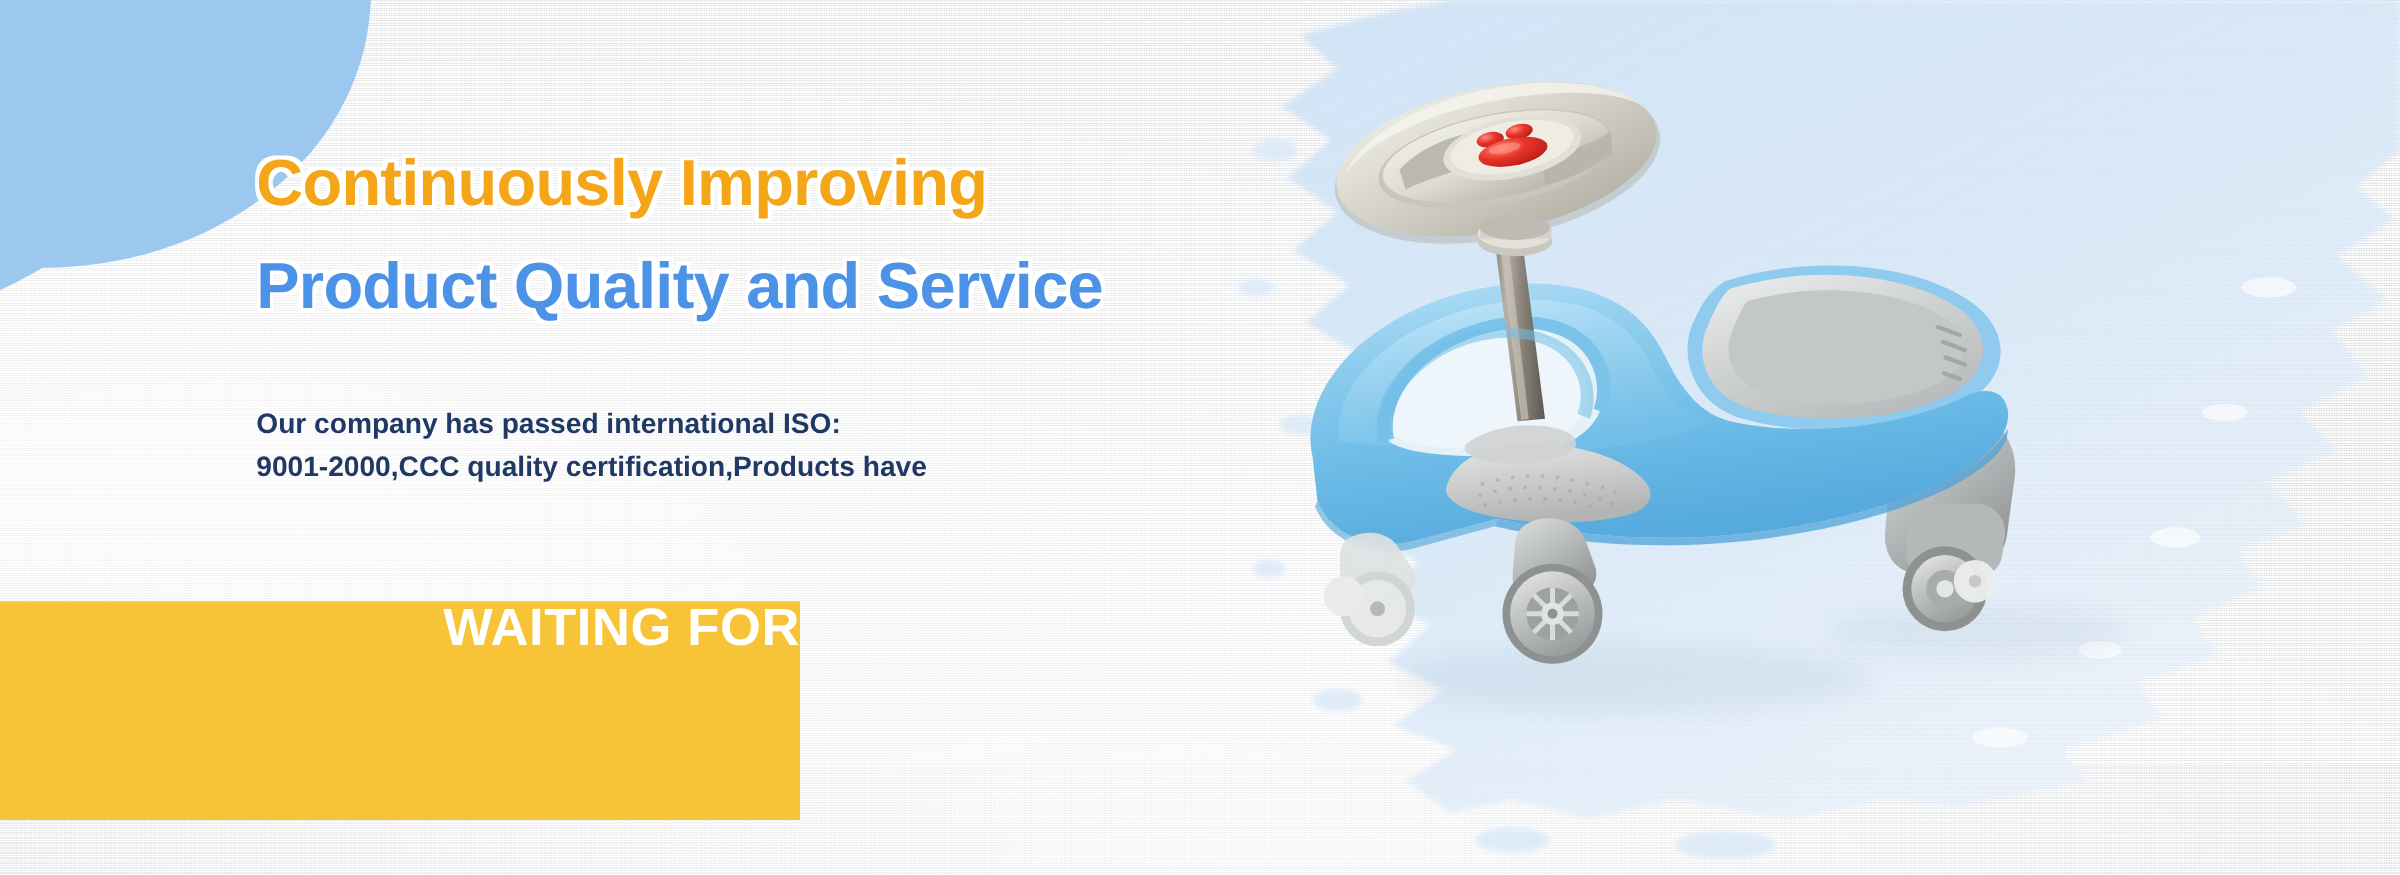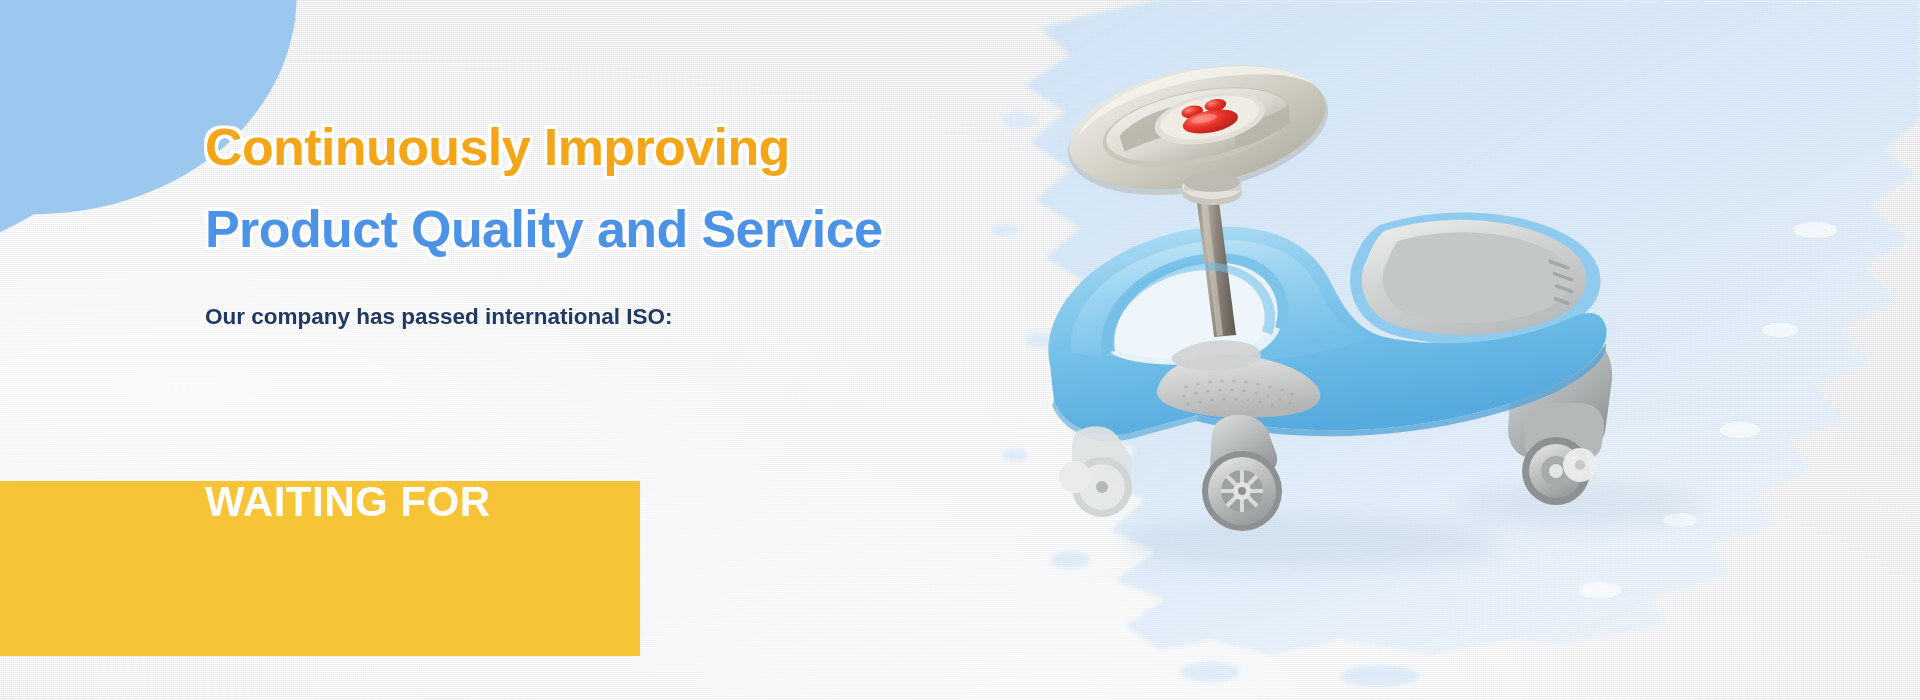--- a/index.html
+++ b/index.html
@@ -93,41 +93,40 @@
     margin: 0;
     text-shadow:
        2px 0 0 #fff, -2px 0 0 #fff, 0 2px 0 #fff, 0 -2px 0 #fff,
        2px 2px 0 #fff, -2px 2px 0 #fff, 2px -2px 0 #fff, -2px -2px 0 #fff,
        3px 3px 0 #fff, -3px 3px 0 #fff, 3px -3px 0 #fff, -3px -3px 0 #fff;
   }
   .headline-1 { color: #f5a618; }
   .headline-2 { color: #4c93e8; margin-top: 24px; }
 
   .paragraph {
-    margin: 42px 0 0 0;
+    margin: 64px 0 0 0;
     color: #1f3864;
     font-size: 22.5px;
     line-height: 1.52;
     font-weight: 600;
     max-width: 660px;
   }
   .paragraph .pline { display: block; }
 
   
   .cta-panel {
     position: absolute;
     left: 0;
     top: 481px;
     width: 640px;
     height: 175px;
     background: #f8c437;
     z-index: 6;
     display: flex;
-    flex-direction: column;
-    justify-content: flex-start;
+    justify-content: flex-end;
   }
   .cta-title {
     color: #ffffff;
     font-size: 42px;
     font-weight: 700;
     letter-spacing: 0.5px;
     line-height: 1;
     margin: 0 0 0 205px;
   }
   .cta-sub {
@@ -204,20 +203,21 @@
       </g>
     </svg>
   </div>
 
   <div class="copy">
     <h1 class="headline headline-1">Continuously Improving</h1>
     <h1 class="headline headline-2">Product Quality and Service</h1>
 
     <p class="paragraph">
       <span class="pline">Our company has passed international ISO:</span>
+      <span class="pline">9001-2000,CCC quality certification,Products have</span>
     </p>
   </div>
 
   <div class="cta-panel">
     <div class="cta-title">WAITING FOR</div>
   </div>
 
   <div class="product">
     <svg viewBox="0 0 800 615" aria-hidden="true">
       <defs>

